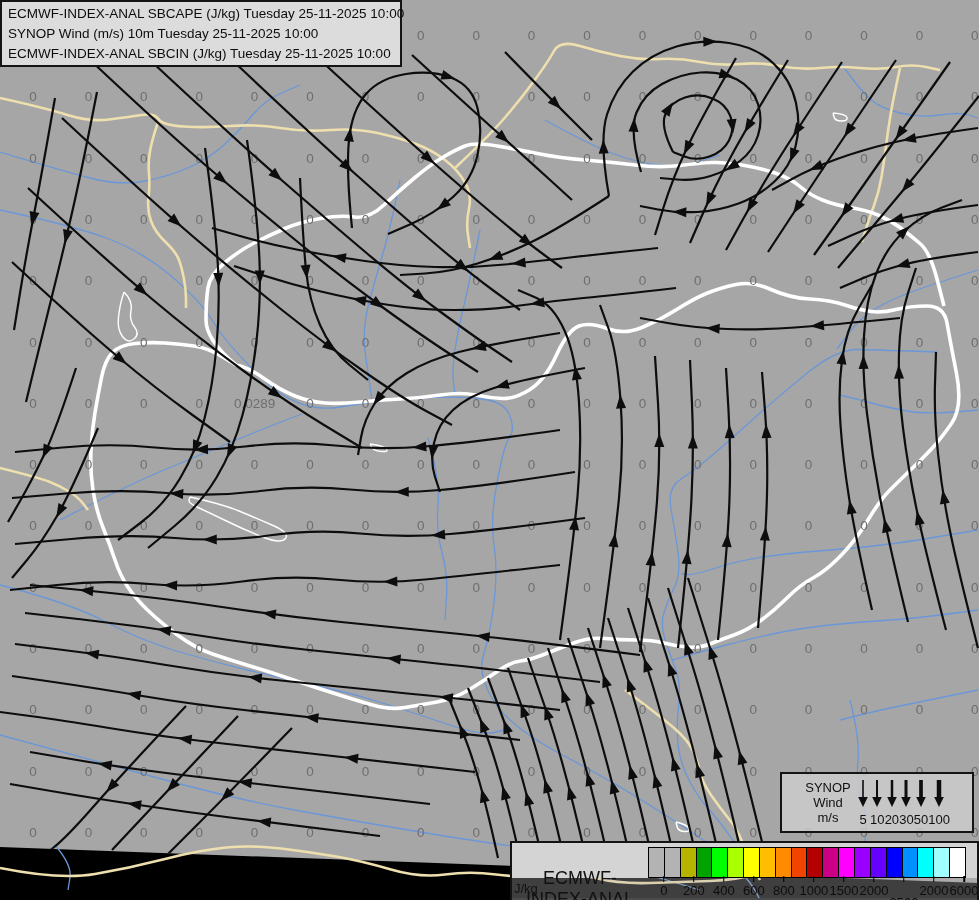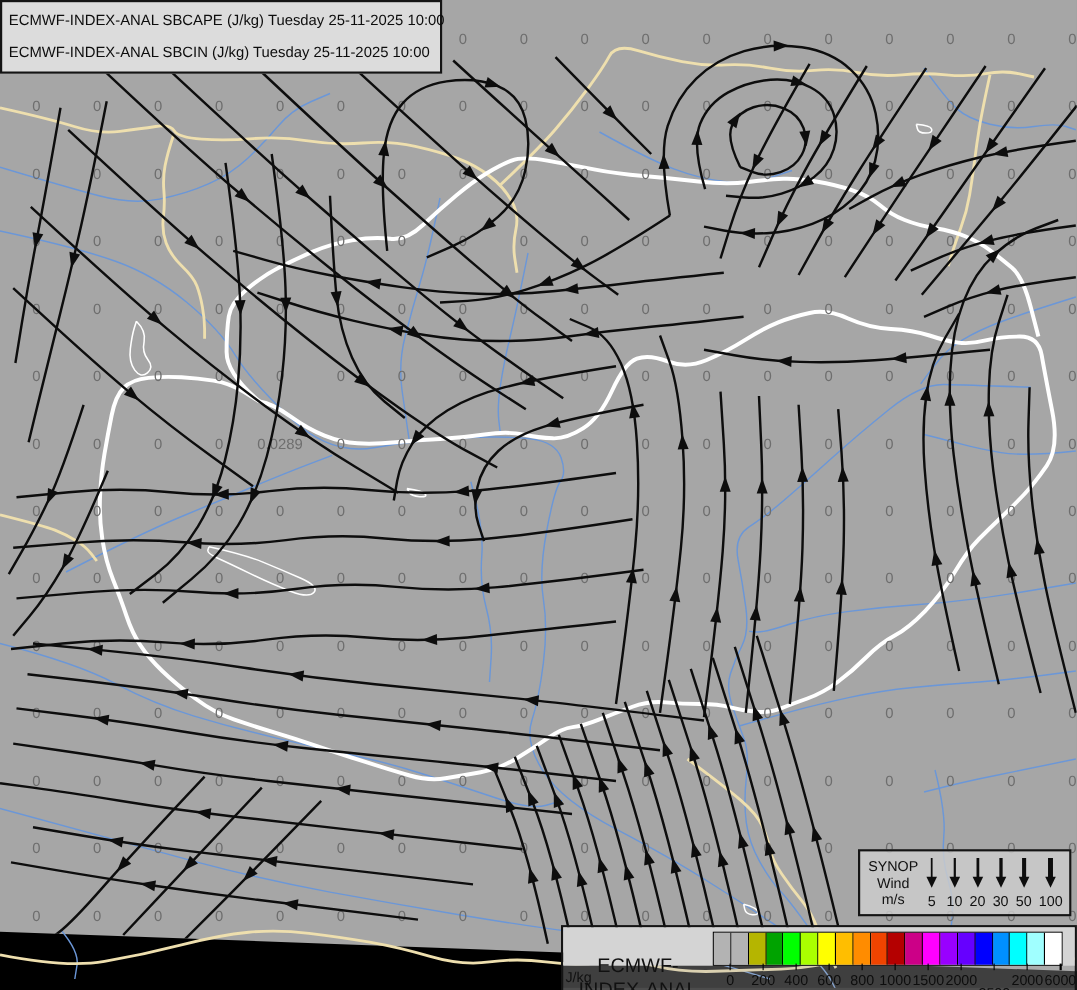--- a/index.html
+++ b/index.html
@@ -4,21 +4,21 @@
 <style>
   html,body{margin:0;padding:0;background:#000;}
   #stage{position:relative;width:979px;height:900px;overflow:hidden;
          font-family:"Liberation Sans",sans-serif;background:#a6a6a6;}
   #map-svg{position:absolute;left:0;top:0;}
   .panel{position:absolute;box-sizing:border-box;border:2px solid #141414;}
   #title-box{left:0;top:0;width:402px;height:67px;background:#dcdcdc;
              padding:2px 6px;display:flex;flex-direction:column;justify-content:space-around;}
   #title-box .tline{font-size:13.5px;color:#0d0d0d;white-space:nowrap;line-height:20px;}
   #wind-box{left:780px;top:772px;width:194px;height:61px;background:rgba(205,205,205,0.82);
-            display:flex;align-items:stretch;padding:2px 4px;}
+            display:flex;align-items:stretch;padding:2px 20px;}
   #wind-title{display:flex;flex-direction:column;justify-content:center;align-items:center;
               width:52px;font-size:13px;color:#111;line-height:15px;}
   #wind-cols{display:flex;flex:1;justify-content:space-between;padding:0 2px;}
   .wind-col{display:flex;flex-direction:column;align-items:center;justify-content:space-between;padding:2px 0;}
   .wind-col .spd{font-size:13px;color:#111;}
   #cape-box{left:510px;top:841px;width:469px;height:59px;border:2px solid #141414;}
   #cape-top{position:absolute;left:0;top:0;width:100%;height:35px;background:#d4d4d4;}
   #cape-bottom{position:absolute;left:0;top:35px;width:100%;height:22px;background:rgba(180,180,180,0.35);}
   #cape-title{position:absolute;left:2px;top:1px;width:132px;text-align:center;color:#111;}
   #cape-title .l1{font-size:18px;margin-top:24px;}
@@ -545,20 +545,21 @@
         <polygon points="7,0 -7,5 -7,-5" transform="translate(263.7677917480469,821.70166015625) rotate(-172.95457793975604)"></polygon>
         <polygon points="7,0 -7,5 -7,-5" transform="translate(134.14549255371094,804.2741088867188) rotate(-171.49682359898102)"></polygon>
         <polygon points="7,0 -7,5 -7,-5" transform="translate(110.8704833984375,787.0634155273438) rotate(132.14507186701837)"></polygon>
         <polygon points="7,0 -7,5 -7,-5" transform="translate(171.51416015625,786.5855102539062) rotate(133.24503145216323)"></polygon>
         <polygon points="7,0 -7,5 -7,-5" transform="translate(225.80479431152344,795.87109375) rotate(134.4569704939061)"></polygon>
       </g>
     </svg>
 
   <div class="panel" id="title-box">
     <div class="tline">ECMWF-INDEX-ANAL SBCAPE (J/kg) Tuesday 25-11-2025 10:00</div>
+    <div class="tline">SYNOP Wind (m/s) 10m Tuesday 25-11-2025 10:00</div>
     <div class="tline">ECMWF-INDEX-ANAL SBCIN (J/kg) Tuesday 25-11-2025 10:00</div>
   </div>
 
   <div class="panel" id="wind-box">
     <div id="wind-title">
       <span>SYNOP</span>
       <span>Wind</span>
       <span>m/s</span>
     </div>
     <div id="wind-cols">

